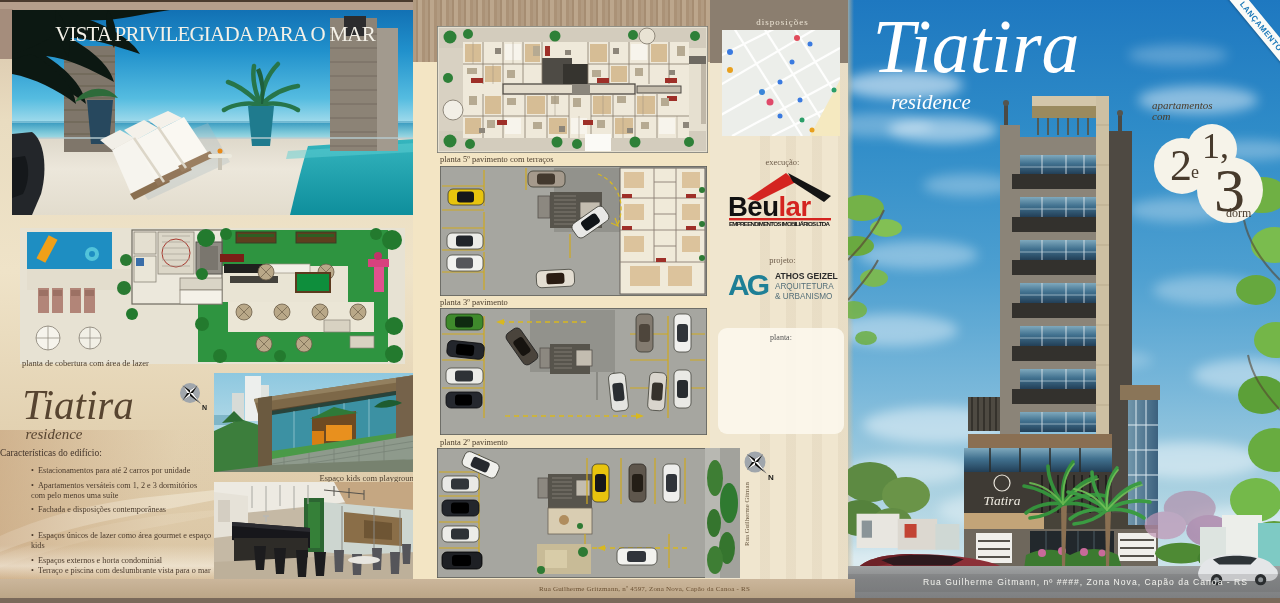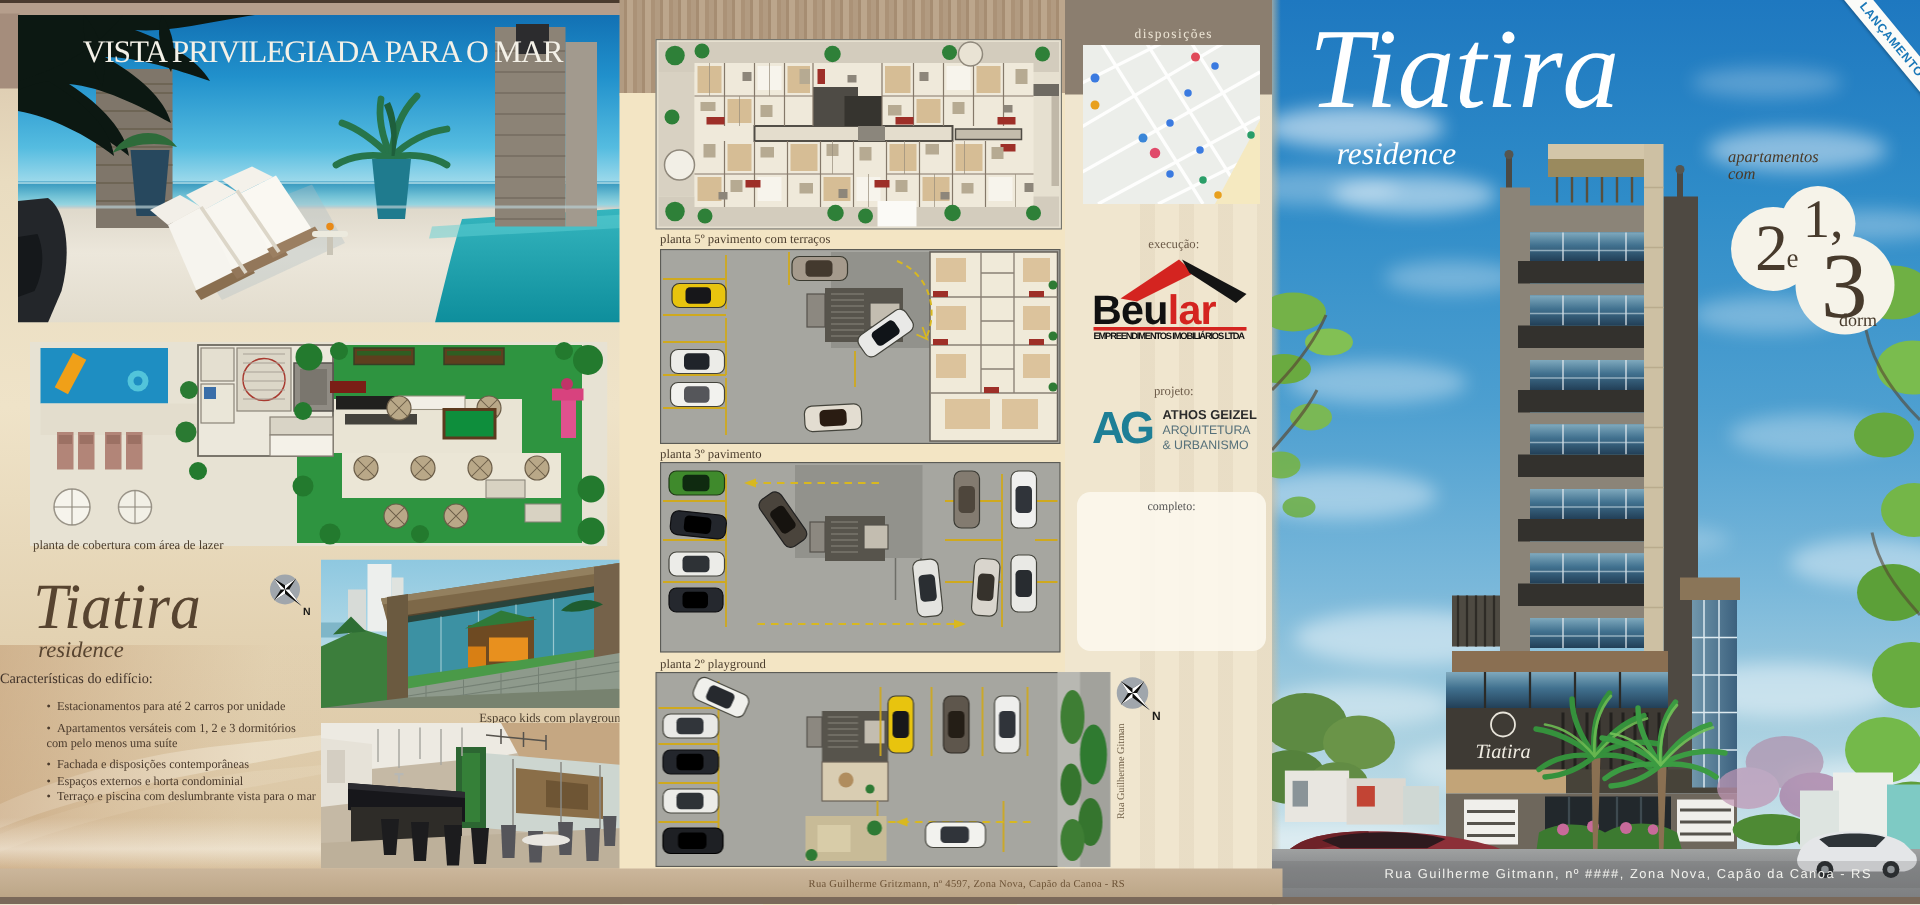--- a/index.html
+++ b/index.html
@@ -280,21 +280,22 @@
   <div class="abs serif" style="left:2px;top:384px;width:152px;text-align:center;color:#574430;font-style:italic">
     <div style="font-size:41px;line-height:41px;transform:scaleY(1.05)">Tiatira</div>
   </div>
   <div class="abs serif" style="left:4px;top:426px;width:100px;text-align:center;color:#574430;font-style:italic;font-size:15px">residence</div>
 
   <div class="abs serif" style="left:0;top:448px;width:222px;text-align:left;font-size:9.5px;color:#41332a">Características do edifício:</div>
 
   <div class="abs serif" style="left:31px;top:466px;width:182px;font-size:8.2px;line-height:10px;color:#4a3a2c">
     <div style="margin-bottom:4.5px">•&nbsp;&nbsp;Estacionamentos para até 2 carros por unidade</div>
     <div style="margin-bottom:4.5px">•&nbsp;&nbsp;Apartamentos versáteis com 1, 2 e 3 dormitórios com pelo menos uma suíte</div>
-    <div style="margin-bottom:1px">•&nbsp;&nbsp;Fachada e disposições contemporâneas</div>
+    <div style="margin-bottom:16px">•&nbsp;&nbsp;Fachada e disposições contemporâneas</div>
+    <div style="margin-bottom:4.5px">•&nbsp;&nbsp;Espaços únicos de lazer como área gourmet e espaço kids</div>
     <div style="margin-bottom:0">•&nbsp;&nbsp;Espaços externos e horta condominial</div>
     <div>•&nbsp;&nbsp;Terraço e piscina com deslumbrante vista para o mar</div>
   </div>
 
   <svg class="abs" style="left:214px;top:373px" width="201" height="99" viewBox="0 0 201 99">
     <defs>
       <linearGradient id="pgsky" x1="0" y1="0" x2="0" y2="1">
           <stop offset="0" stop-color="#8ec8e0"></stop>
           <stop offset="1" stop-color="#cde6ec"></stop>
         </linearGradient>
@@ -723,21 +724,21 @@
           <rect width="17" height="38" rx="5" fill="#d9d5cd" stroke="#44443c" stroke-width="0.8"></rect>
           <rect x="3" y="10" width="11" height="18" rx="3" fill="#36322c"></rect>
         </g>
       <g transform="translate(168,66) rotate(-6)">
           <rect width="17" height="38" rx="5" fill="#e4e4e0" stroke="#44443c" stroke-width="0.8"></rect>
           <rect x="3" y="10" width="11" height="18" rx="3" fill="#2a2e32"></rect>
         </g>
     </g>
   </svg>
 
-  <div class="abs serif" style="left:440px;top:437px;font-size:8.5px;color:#4c3e2e">planta 2º playground</div>
+  <div class="abs serif" style="left:440px;top:437px;font-size:8.5px;color:#4c3e2e">planta 2º pavimento</div>
 
   <svg class="abs" style="left:437px;top:448px;z-index:3" width="303" height="130" viewBox="0 0 303 130">
     <rect width="270" height="130" fill="#a6a6a0" stroke="#5c5c56" stroke-width="1.5"></rect>
 
     <rect x="268" y="0" width="35" height="130" fill="#b8b8b2"></rect>
     <rect x="283" y="0" width="20" height="130" fill="#a2a29c"></rect>
 
     <ellipse cx="278" cy="30" rx="8" ry="18" fill="#3e7e34"></ellipse>
     <ellipse cx="292" cy="55" rx="9" ry="20" fill="#2f7a30"></ellipse>
     <ellipse cx="290" cy="100" rx="8" ry="16" fill="#35752e"></ellipse>
@@ -869,21 +870,21 @@
   <div class="abs serif" style="left:710px;top:255px;width:145px;text-align:center;font-size:8.5px;color:#6b5a48">projeto:</div>
 
   <svg class="abs" style="left:728px;top:267px" width="112" height="36" viewBox="0 0 112 36">
     <text x="0" y="28" font-family="Liberation Sans,sans-serif" font-weight="bold" font-size="30" fill="#1e7f96" letter-spacing="-3">AG</text>
     <text x="47" y="12" font-size="8.6" font-weight="bold" fill="#2b2b2b">ATHOS GEIZEL</text>
     <text x="47" y="22" font-size="8.2" fill="#55707a">ARQUITETURA</text>
     <text x="47" y="32" font-size="8.2" fill="#55707a">&amp; URBANISMO</text>
   </svg>
 
   <div class="abs" style="left:718px;top:328px;width:126px;height:106px;background:rgba(252,248,238,0.88);border-radius:9px"></div>
-  <div class="abs serif" style="left:718px;top:333px;width:126px;text-align:center;font-size:8px;color:#555">completo:</div>
+  <div class="abs serif" style="left:718px;top:333px;width:126px;text-align:center;font-size:8px;color:#555">planta:</div>
 
   <svg class="abs" style="left:740px;top:448px" width="36" height="34" viewBox="0 0 36 34">
     <g transform="translate(15,14)">
       <circle r="10.5" fill="#a0a6ac"></circle>
       <path d="M7.8,-7.8 L3,0 L11.5,11.5 L0,3 L-7.8,7.8 L-3,0 L-7.8,-7.8 L0,-3 Z" fill="#0c0c0a"></path>
       <path d="M7.8,-7.8 L0,-3 L0,0 Z" fill="#ffffff"></path>
       <path d="M11.5,11.5 L3,0 L0,0 Z" fill="#ffffff"></path>
       <path d="M-7.8,7.8 L0,3 L0,0 Z" fill="#ffffff"></path>
       <path d="M-7.8,-7.8 L-3,0 L0,0 Z" fill="#ffffff"></path>
     </g>

